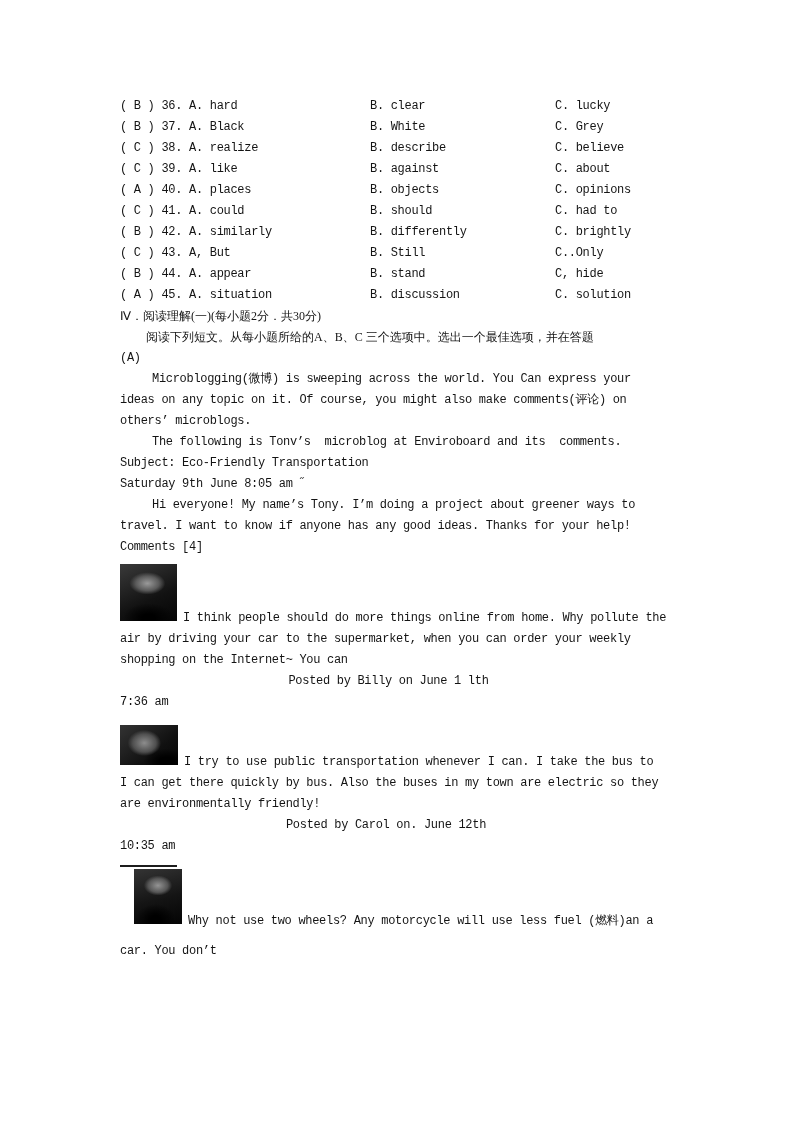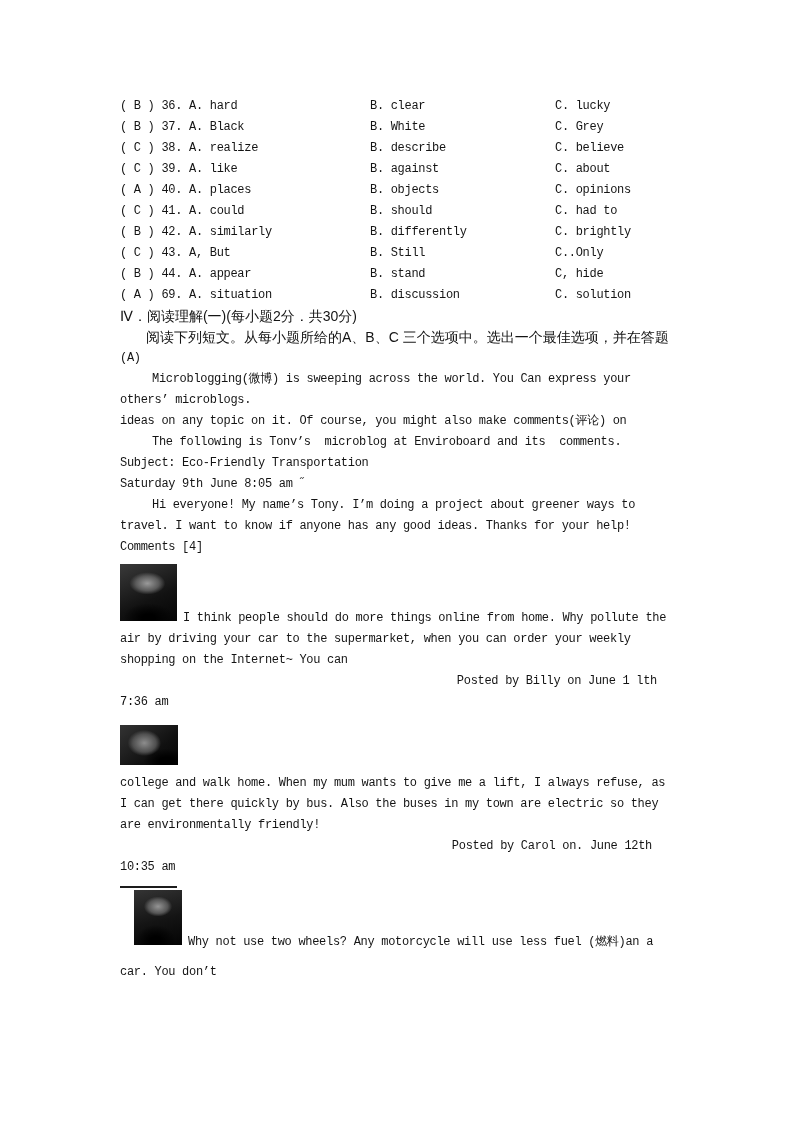--- a/index.html
+++ b/index.html
@@ -11,28 +11,28 @@
   }
   .page { width:794px; height:975px; padding:96px 112px 30px 120px; overflow:hidden; }
 
   .line {
     line-height:21px;
     font-size:12px;
     letter-spacing:-0.3px;
     white-space:pre;
   }
   .cjk {
-    font-family:Liberation Sans, sans-serif;
-    font-size:14px;
+    font-family:Liberation Serif, serif;
+    font-size:12px;
     letter-spacing:0;
   }
   .indent { padding-left:32px; }
   .indent-sm { padding-left:26px; }
   .right { text-align:left; }
-  .posted { text-align:right; }
+  .posted { text-align:center; }
   .pr25 { padding-right:25px; }
   .pr30 { padding-right:30px; }
   .gap-top { margin-top:9px; }
 
   .mc-row {
     display:grid;
     grid-template-columns:250px 185px 1fr;
     line-height:21px;
     font-size:12px;
     letter-spacing:-0.3px;
@@ -86,52 +86,51 @@
   <div>
     <div class="mc-row"><span><span>( B )</span> <span>36.</span> <span>A. hard</span></span><span>B. clear</span><span>C. lucky</span></div>
     <div class="mc-row"><span><span>( B )</span> <span>37.</span> <span>A. Black</span></span><span>B. White</span><span>C. Grey</span></div>
     <div class="mc-row"><span><span>( C )</span> <span>38.</span> <span>A. realize</span></span><span>B. describe</span><span>C. believe</span></div>
     <div class="mc-row"><span><span>( C )</span> <span>39.</span> <span>A. like</span></span><span>B. against</span><span>C. about</span></div>
     <div class="mc-row"><span><span>( A )</span> <span>40.</span> <span>A. places</span></span><span>B. objects</span><span>C. opinions</span></div>
     <div class="mc-row"><span><span>( C )</span> <span>41.</span> <span>A. could</span></span><span>B. should</span><span>C. had to</span></div>
     <div class="mc-row"><span><span>( B )</span> <span>42.</span> <span>A. similarly</span></span><span>B. differently</span><span>C. brightly</span></div>
     <div class="mc-row"><span><span>( C )</span> <span>43.</span> <span>A, But</span></span><span>B. Still</span><span>C..Only</span></div>
     <div class="mc-row"><span><span>( B )</span> <span>44.</span> <span>A. appear</span></span><span>B. stand</span><span>C, hide</span></div>
-    <div class="mc-row"><span><span>( A )</span> <span>69.</span> <span>A. situation</span></span><span>B. discussion</span><span>C. solution</span></div>
+    <div class="mc-row"><span><span>( A )</span> <span>45.</span> <span>A. situation</span></span><span>B. discussion</span><span>C. solution</span></div>
   </div>
 
   <div>
     <div class="line cjk">Ⅳ．阅读理解(一)(每小题2分．共30分)</div>
     <div class="line cjk indent-sm">阅读下列短文。从每小题所给的A、B、C 三个选项中。选出一个最佳选项，并在答题</div>
     <div class="line">(A)</div>
   </div>
 
   <div>
     <div class="line indent">Microblogging(微博) is sweeping across the world. You Can express your</div>
+    <div class="line">ideas on any topic on it. Of course, you might also make comments(评论) on</div>
     <div class="line">others’ microblogs.</div>
-    <div class="line">ideas on any topic on it. Of course, you might also make comments(评论) on</div>
     <div class="line indent">The following is Tonv’s  microblog at Enviroboard and its  comments.</div>
     <div class="line">Subject: Eco-Friendly Transportation</div>
     <div class="line">Saturday 9th June 8:05 am ˝</div>
     <div class="line indent">Hi everyone! My name’s Tony. I’m doing a project about greener ways to</div>
     <div class="line">travel. I want to know if anyone has any good ideas. Thanks for your help!</div>
     <div class="line right">Comments [4]</div>
   </div>
 
   <div class="comment c1">
     <div class="line cline"><span class="avatar av1"></span><span>I think people should do more things online from home. Why pollute the</span></div>
     <div class="line">air by driving your car to the supermarket, when you can order your weekly</div>
     <div class="line">shopping on the Internet~ You can</div>
     <div class="line posted pr25">Posted by Billy on June 1 lth</div>
     <div class="line">7:36 am</div>
   </div>
 
   <div class="comment c2">
-    <div class="line cline"><span class="avatar av2"></span></div>
-    <div class="line">college and walk home. When my mum wants to give me a lift, I always refuse, as</div>
+    <div class="line cline"><span class="avatar av2"></span><span>I try to use public transportation whenever I can. I take the bus to</span></div>
     <div class="line">I can get there quickly by bus. Also the buses in my town are electric so they</div>
     <div class="line">are environmentally friendly!</div>
     <div class="line posted pr30">Posted by Carol on. June 12th</div>
     <div class="line">10:35 am</div>
   </div>
 
   <div class="comment c3">
     <div class="divider"></div>
     <div class="line cline"><span class="avatar av3"></span><span>Why not use two wheels? Any motorcycle will use less fuel (燃料)an a</span></div>
     <div class="line gap-top">car. You don’t</div>

